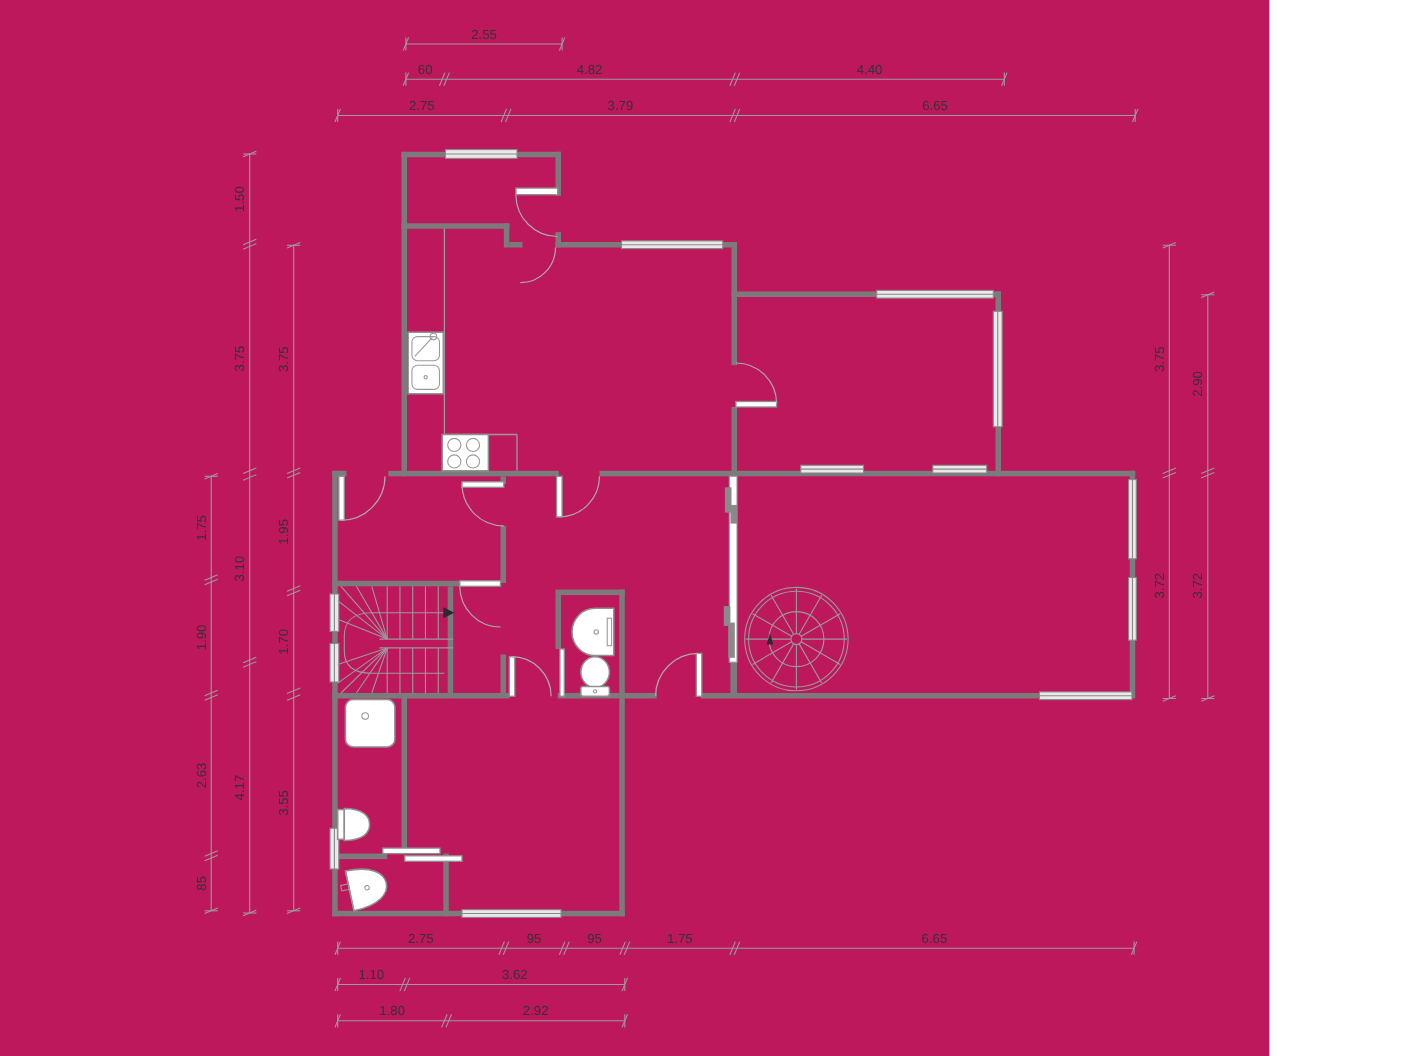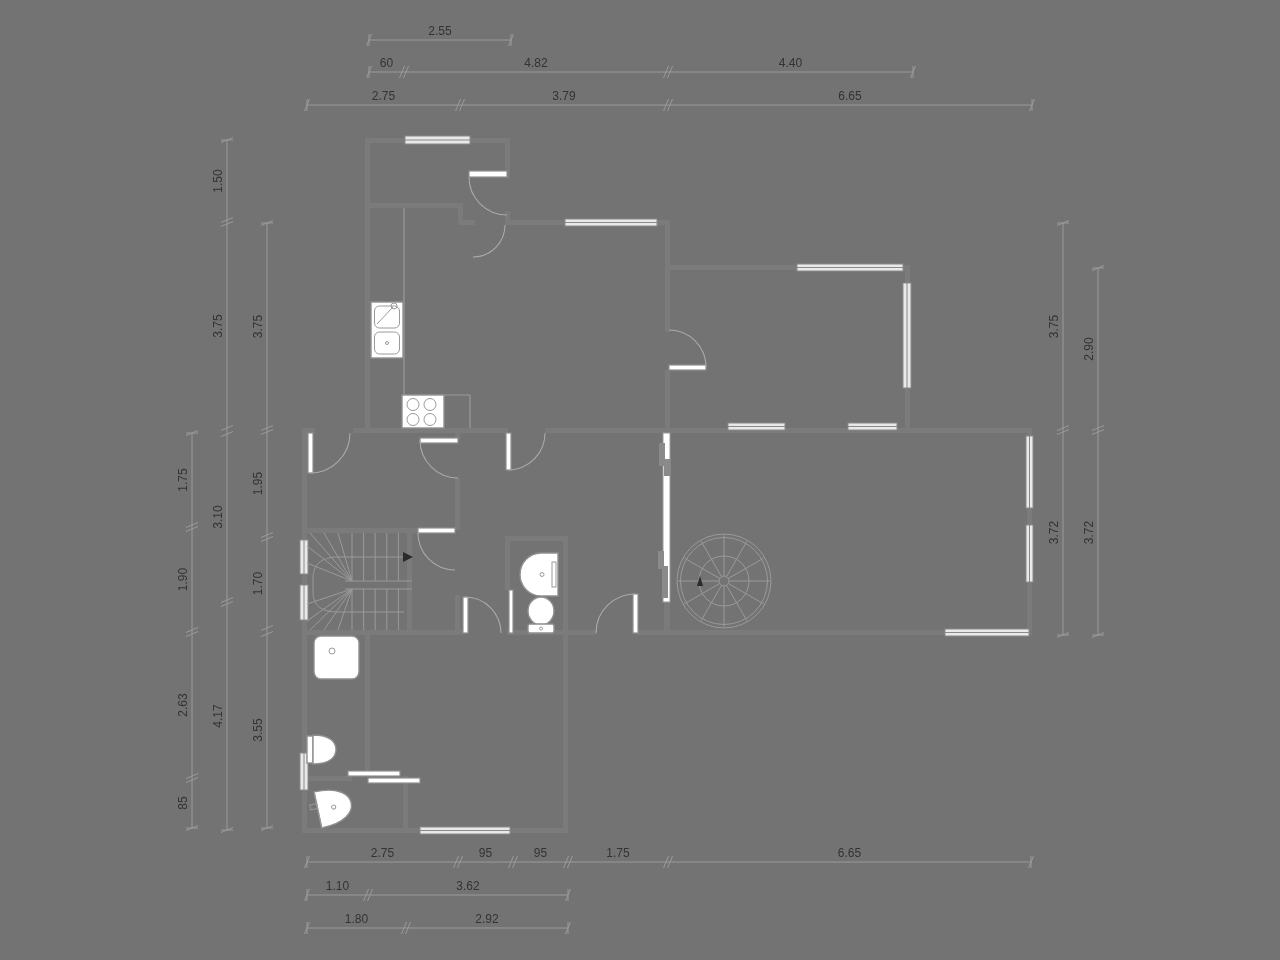--- a/index.html
+++ b/index.html
@@ -1,16 +1,16 @@
 <!DOCTYPE html>
 <html><head>
 <meta charset="utf-8">
 <style>
   html,body{margin:0;padding:0;background:#ffffff;}
-  .page{width:1280px;height:960px;position:relative;background:#737373;overflow:hidden;
+  .page{width:1154px;height:960px;position:relative;background:#be185d;overflow:hidden;
         font-family:"Liberation Sans", sans-serif;}
   svg{display:block;}
   .w{fill:#7b7b7b;stroke:none;}
   .thin{stroke:#9a9a9a;stroke-width:1.2;fill:none;}
   .fix{stroke:#8f8f8f;stroke-width:1.4;fill:#ffffff;}
   .fix2{stroke:#9a9a9a;stroke-width:1;fill:none;}
   .leaf{fill:#ffffff;stroke:#8f8f8f;stroke-width:1.2;}
   .bar{fill:#8a8a8a;stroke:none;}
   .arc{stroke:#aaaaaa;stroke-width:1.1;fill:none;}
   .win{fill:#e9e9e9;stroke:#8a8a8a;stroke-width:1;}

